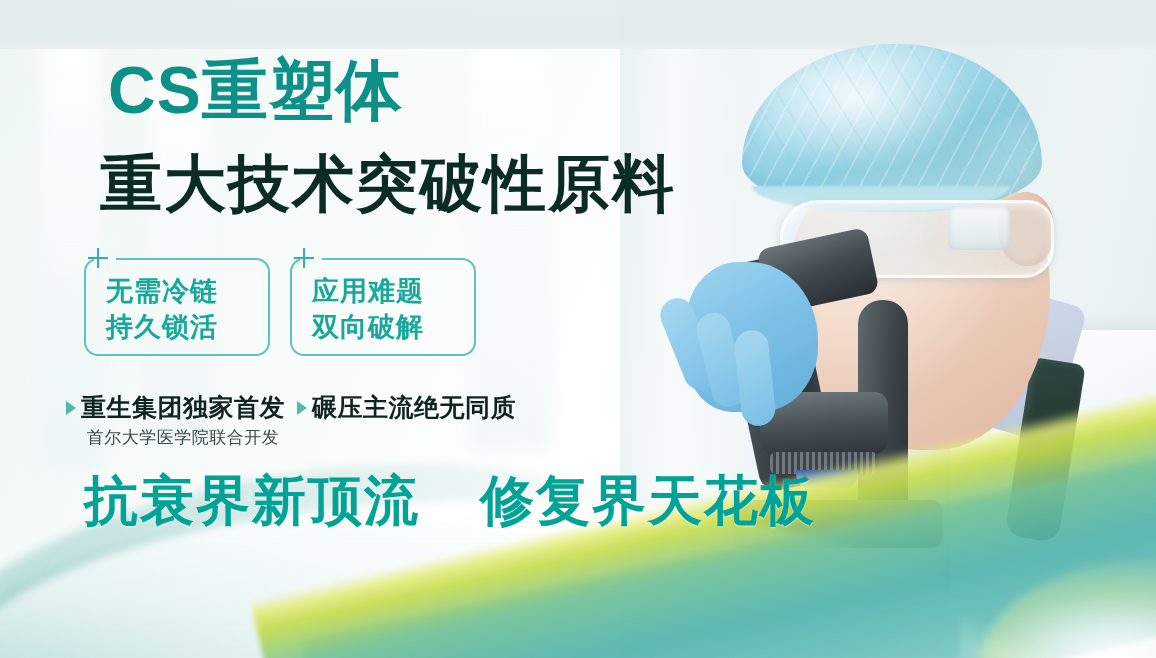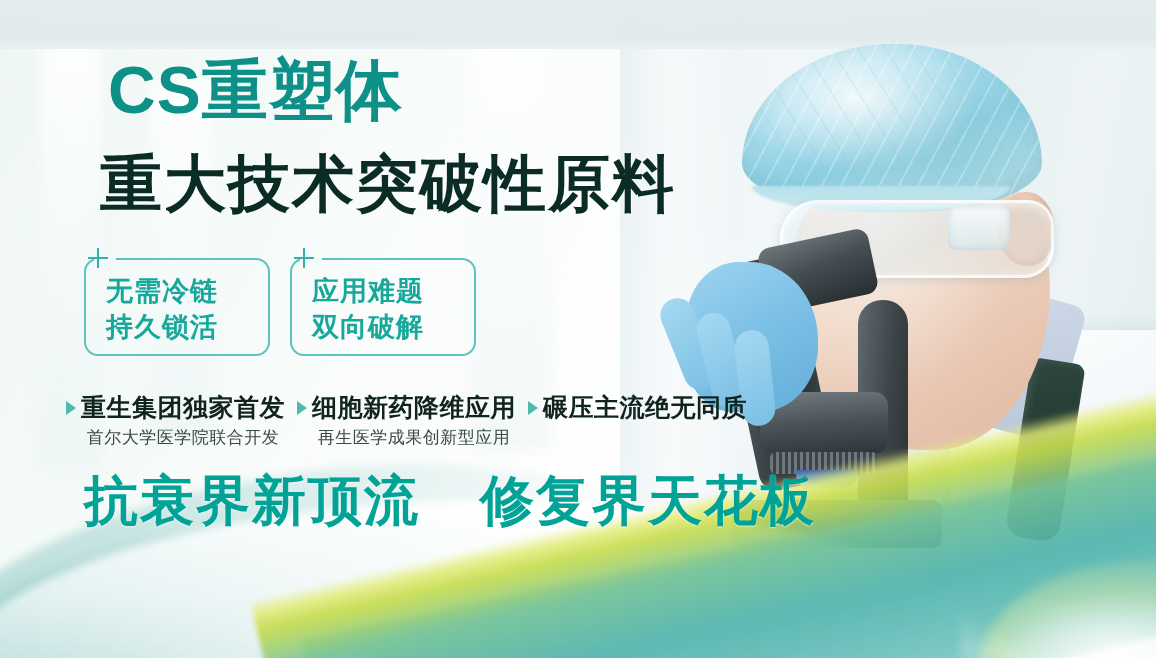--- a/index.html
+++ b/index.html
@@ -499,27 +499,20 @@
     <div class="bullets">
 
       <div class="bullet-col">
         <span class="tri-icon"></span>
         <div>
           <div class="bullet-head">重生集团独家首发</div>
           <div class="bullet-sub">首尔大学医学院联合开发</div>
         </div>
       </div>
 
-      <div class="bullet-col">
-        <span class="tri-icon"></span>
-        <div>
-          <div class="bullet-head">细胞新药降维应用</div>
-          <div class="bullet-sub">再生医学成果创新型应用</div>
-        </div>
-      </div>
 
       <div class="bullet-col">
         <span class="tri-icon"></span>
         <div>
           <div class="bullet-head">碾压主流绝无同质</div>
         </div>
       </div>
 
     </div>
 

